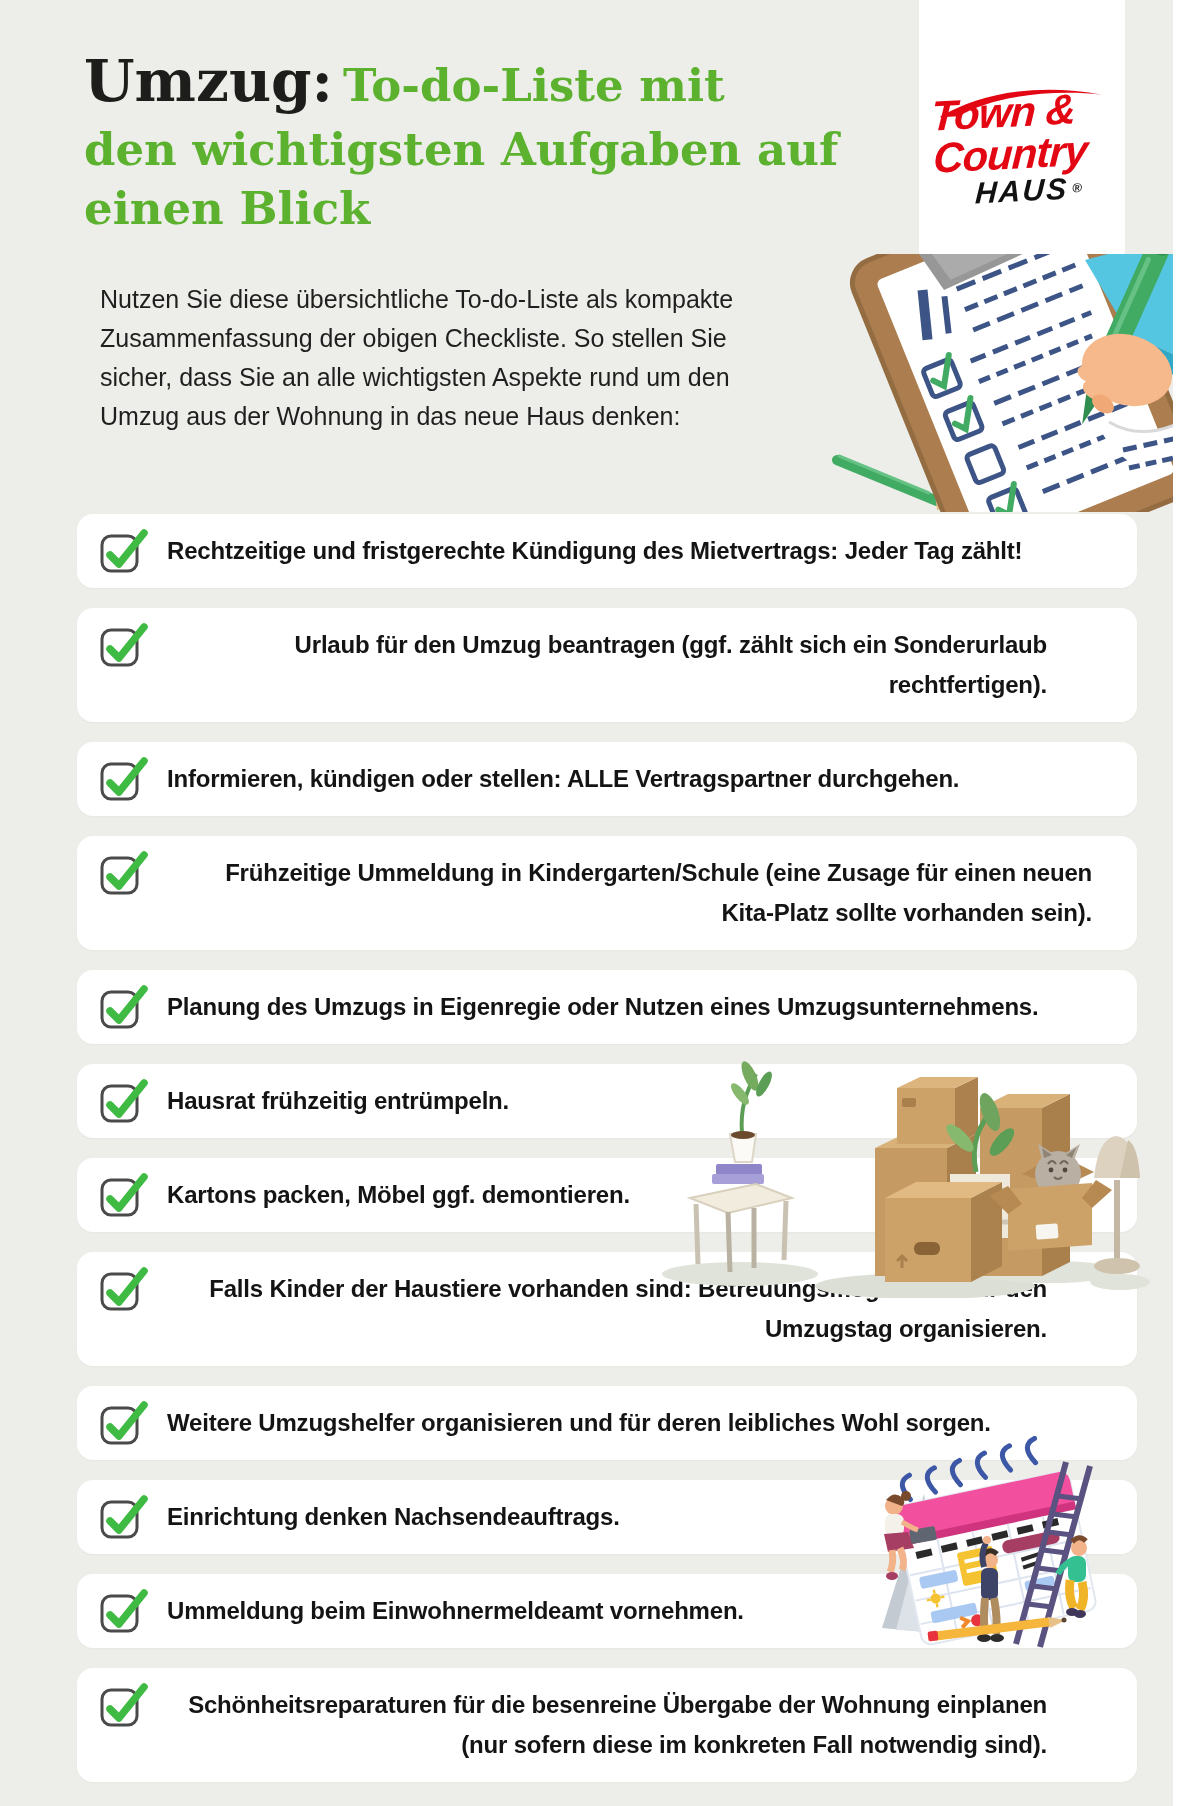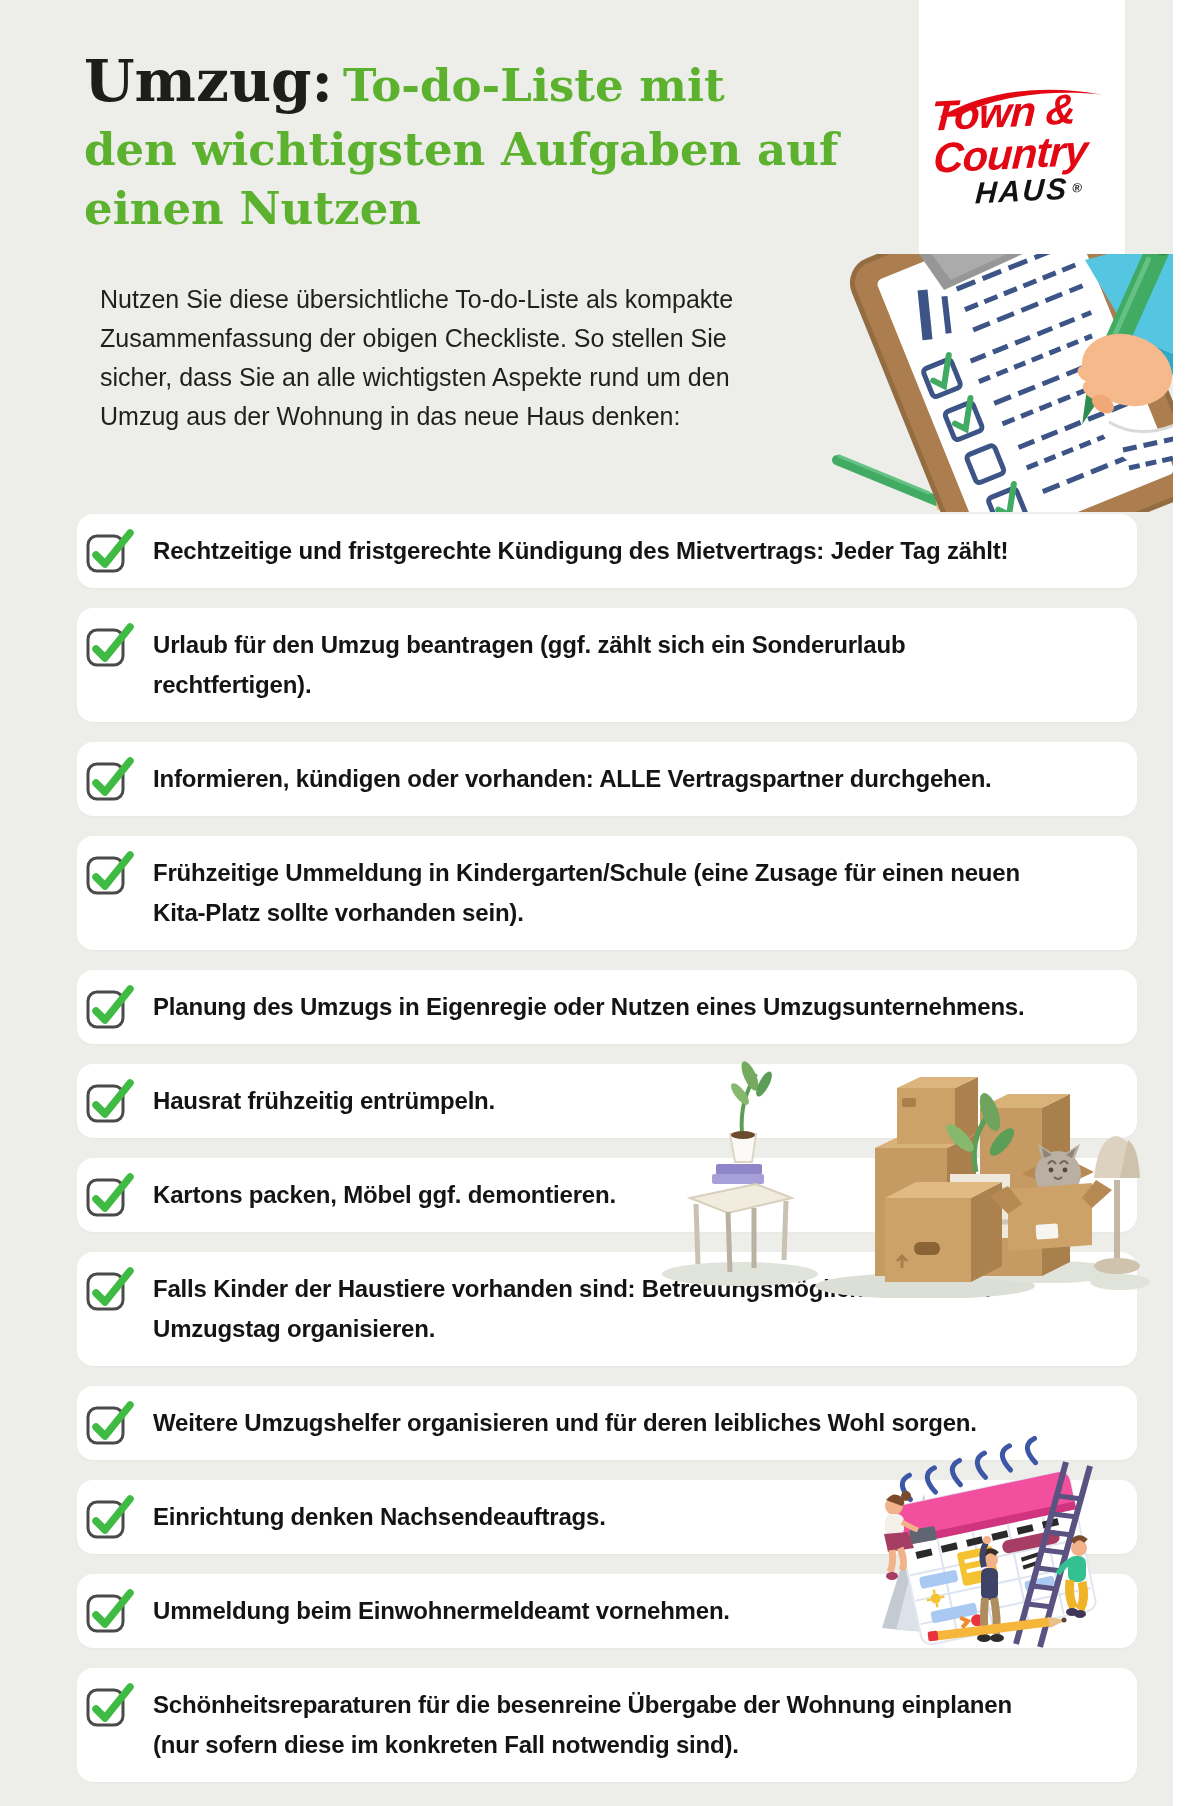--- a/index.html
+++ b/index.html
@@ -39,22 +39,23 @@
   
   .intro{
     position:absolute;left:84px;top:264px;width:680px;margin:16px;
     font-size:25px;line-height:39px;color:#1f1f1f;
   }
   
   .checklist{position:absolute;left:77px;top:514px;width:1060px;}
   .row{
     display:flex;gap:18px;align-items:flex-start;
     background:#ffffff;border-radius:16px;
-    padding:14px 26px 14px 8px;margin-bottom:20px;
+    padding:14px 26px 14px 22px;margin-bottom:20px;
     box-shadow:0 1px 2px rgba(0,0,0,0.03);
+    text-align:right;
   }
   .cb{flex:0 0 50px;height:46px;}
   .row-text{
     margin:0;padding:3px 0;
     font-size:24px;font-weight:700;line-height:40px;color:#141414;
     letter-spacing:-0.2px;max-width:935px;
   }
   .row:nth-child(2) .row-text,
   .row:nth-child(8) .row-text,
   .row:nth-child(12) .row-text{max-width:880px;}
@@ -66,21 +67,21 @@
   .ill-calendar{left:866px;top:1436px;width:252px;height:214px;}
 </style>
 </head>
 <body>
 
 <div class="page">
 
   <h1 class="title">
     <span class="t-line"><span class="t-black">Umzug:</span><span class="t-green">To-do-Liste mit</span></span>
     <span class="t-line t-green">den wichtigsten Aufgaben auf</span>
-    <span class="t-line t-green">einen Nutzen</span>
+    <span class="t-line t-green">einen Blick</span>
   </h1>
 
   <div class="logo-card">
     <div class="logo-inner">
       <svg class="swoosh" width="168" height="30" viewBox="0 0 168 30">
         <path d="M2 27 C 45 4, 105 -2, 166 13 C 112 4, 52 10, 22 27 Z" fill="#e30613"></path>
       </svg>
       <div class="logo-l1"><span>Town</span><span> &amp;</span></div>
       <div class="logo-l2">Country</div>
       <div class="logo-l3"><span>HAUS</span><span class="logo-reg">®</span></div>
@@ -163,21 +164,21 @@
             <rect x="3" y="8" width="35" height="35" rx="9" fill="#fff" stroke="#4a4a4a" stroke-width="3"></rect>
             <path d="M11 27 L20 36 L45 5" fill="none" stroke="#3fbb44" stroke-width="7.5" stroke-linecap="round" stroke-linejoin="round"></path>
           </svg></span>
       <p class="row-text">Urlaub für den Umzug beantragen (ggf. zählt sich ein Sonderurlaub rechtfertigen).</p>
     </div>
     <div class="row">
       <span class="cb"><svg width="50" height="46" viewBox="0 0 50 46">
             <rect x="3" y="8" width="35" height="35" rx="9" fill="#fff" stroke="#4a4a4a" stroke-width="3"></rect>
             <path d="M11 27 L20 36 L45 5" fill="none" stroke="#3fbb44" stroke-width="7.5" stroke-linecap="round" stroke-linejoin="round"></path>
           </svg></span>
-      <p class="row-text">Informieren, kündigen oder vorhanden: ALLE Vertragspartner durchgehen.</p>
+      <p class="row-text">Informieren, kündigen oder stellen: ALLE Vertragspartner durchgehen.</p>
     </div>
     <div class="row">
       <span class="cb"><svg width="50" height="46" viewBox="0 0 50 46">
             <rect x="3" y="8" width="35" height="35" rx="9" fill="#fff" stroke="#4a4a4a" stroke-width="3"></rect>
             <path d="M11 27 L20 36 L45 5" fill="none" stroke="#3fbb44" stroke-width="7.5" stroke-linecap="round" stroke-linejoin="round"></path>
           </svg></span>
       <p class="row-text">Frühzeitige Ummeldung in Kindergarten/Schule (eine Zusage für einen neuen Kita-Platz sollte vorhanden sein).</p>
     </div>
     <div class="row">
       <span class="cb"><svg width="50" height="46" viewBox="0 0 50 46">

